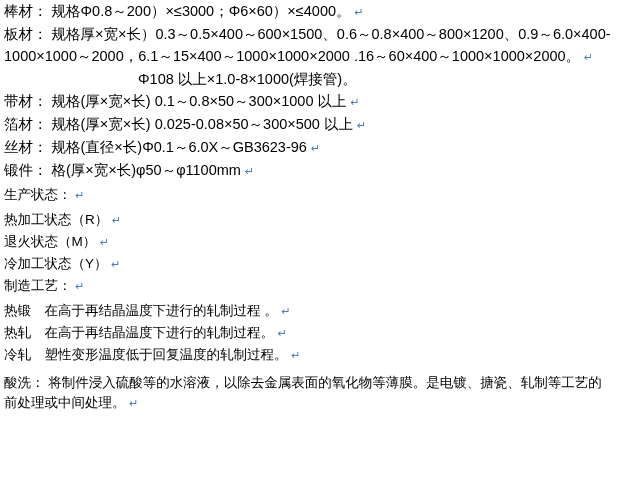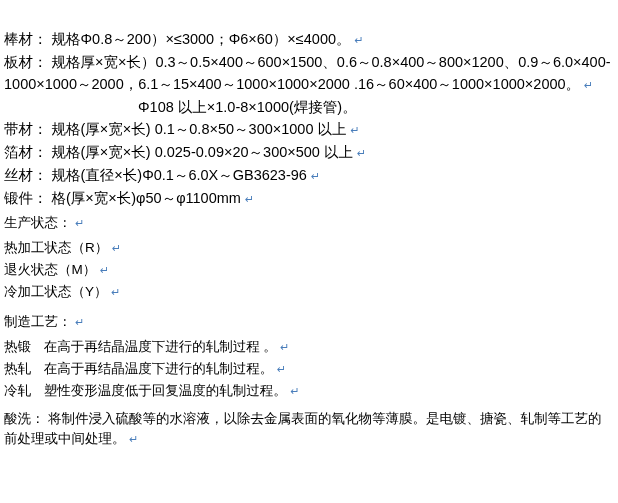--- a/index.html
+++ b/index.html
@@ -22,21 +22,20 @@
     box-sizing: border-box;
   }
   .block {
     padding: 0 4px 0 4px;
   }
   
   .spec {
     font-size: 14.5px;
     line-height: 22px;
     letter-spacing: 0px;
-    margin-top: 28px;
   }
   .spec .row {
     display: block;
     white-space: nowrap;
   }
   .spec .row.wrap {
     white-space: normal;
   }
   .label {
     display: inline;
@@ -100,21 +99,21 @@
     </div>
 
     <div class="row">
       <span class="label">带材：</span>
       <span>规格(厚×宽×长) 0.1～0.8×50～300×1000 以上</span>
       <span class="pilcrow">↵</span>
     </div>
 
     <div class="row">
       <span class="label">箔材：</span>
-      <span>规格(厚×宽×长) 0.025-0.09×20～300×500 以上</span>
+      <span>规格(厚×宽×长) 0.025-0.08×50～300×500 以上</span>
       <span class="pilcrow">↵</span>
     </div>
 
     <div class="row">
       <span class="label">丝材：</span>
       <span>规格(直径×长)Φ0.1～6.0X～GB3623-96</span>
       <span class="pilcrow">↵</span>
     </div>
 
     <div class="row">
@@ -138,21 +137,21 @@
     <div class="line">
       <span>退火状态（M）</span>
       <span class="pilcrow">↵</span>
     </div>
     <div class="line">
       <span>冷加工状态（Y）</span>
       <span class="pilcrow">↵</span>
     </div>
   </div>
 
-  <div class="block lower" style="margin-top:8px;font-family:Liberation Serif, serif;">
+  <div class="block lower" style="margin-top:0;">
     <div class="line sect-title">
       <span>制造工艺：</span>
       <span class="pilcrow">↵</span>
     </div>
     <div class="gap-sm"></div>
 
     <div class="line">
       <span class="term">热锻</span>
       <span class="sp"></span>
       <span>在高于再结晶温度下进行的轧制过程 。</span>

